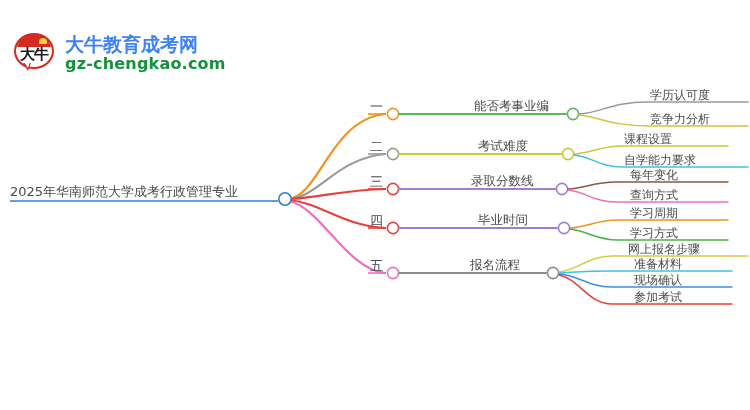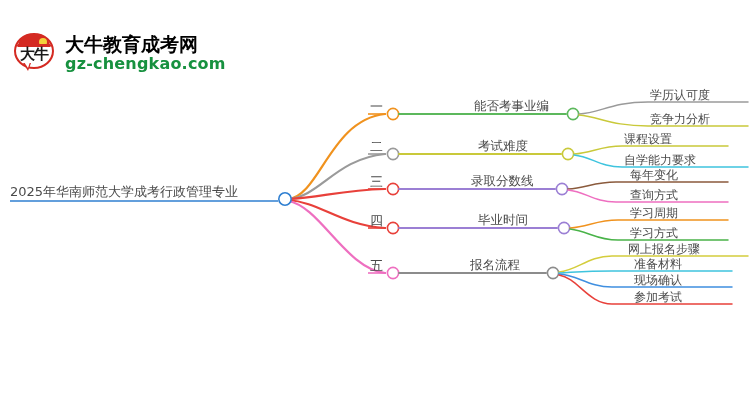--- a/index.html
+++ b/index.html
@@ -94,21 +94,21 @@
   }
   #logo-text-block {
     display: flex;
     flex-direction: column;
     justify-content: center;
     gap: 2px;
   }
   #logo-title {
     font-size: 19px;
     font-weight: bold;
-    color: #000000;
+    color: #3b82f6;
     letter-spacing: 0px;
     line-height: 21px;
     font-family: "DejaVu Sans", sans-serif;
   }
   #logo-subtitle {
     font-size: 16px;
     font-weight: bold;
     color: #17913f;
     letter-spacing: 0.2px;
     line-height: 13px;

